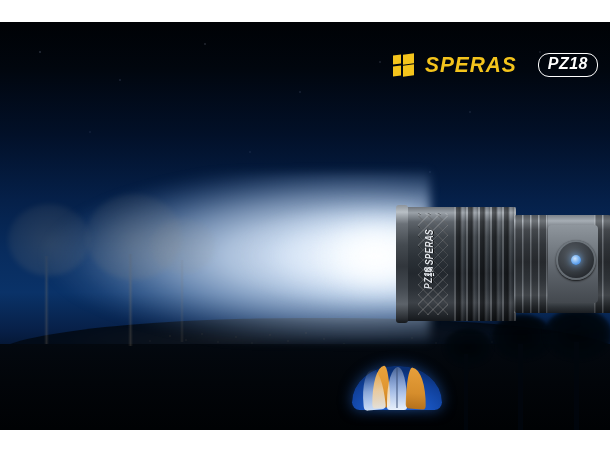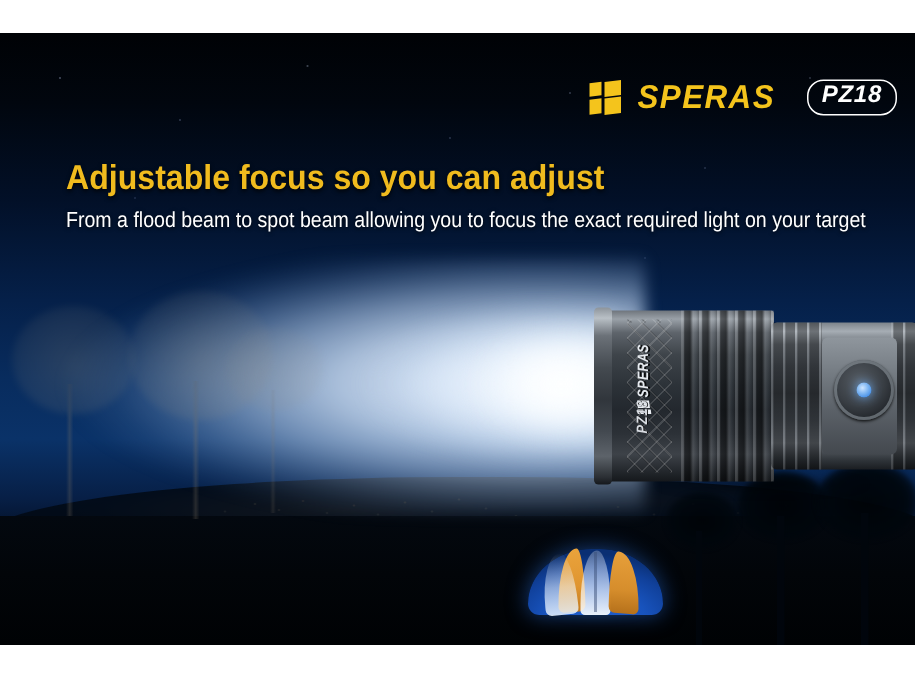--- a/index.html
+++ b/index.html
@@ -615,22 +615,18 @@
       <span id="logo-mark">
         <i class="q1"></i>
           <i class="q2"></i>
           <i class="q3"></i>
           <i class="q4"></i>
       </span>
       <span id="logo-word">SPERAS</span>
       <span id="model-badge">PZ18</span>
     </div>
 
-    <div id="copy">
-      <div id="headline">Adjustable focus so you can adjust</div>
-      <div id="subhead">From a flood beam to spot beam allowing you to focus the exact required light on your target</div>
-    </div>
 
   </div>
 
   <div class="matte top"></div>
   <div class="matte bottom"></div>
 </div>
 
 </body></html>

